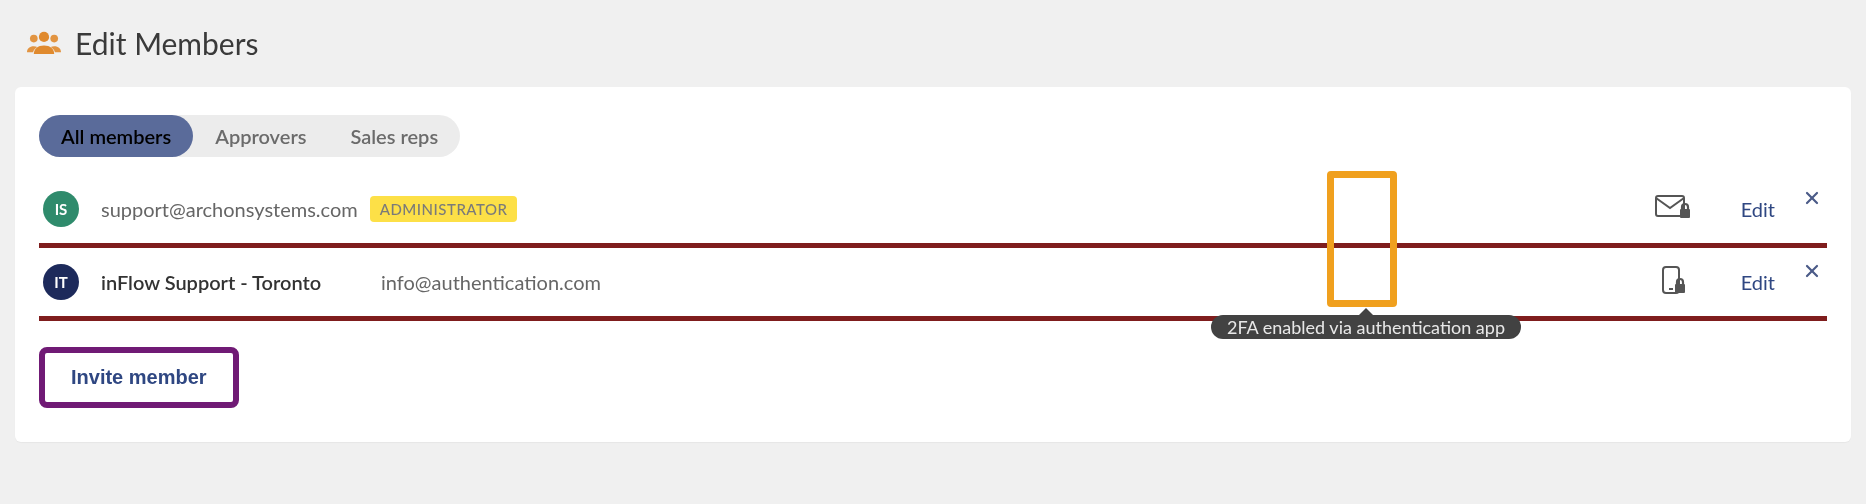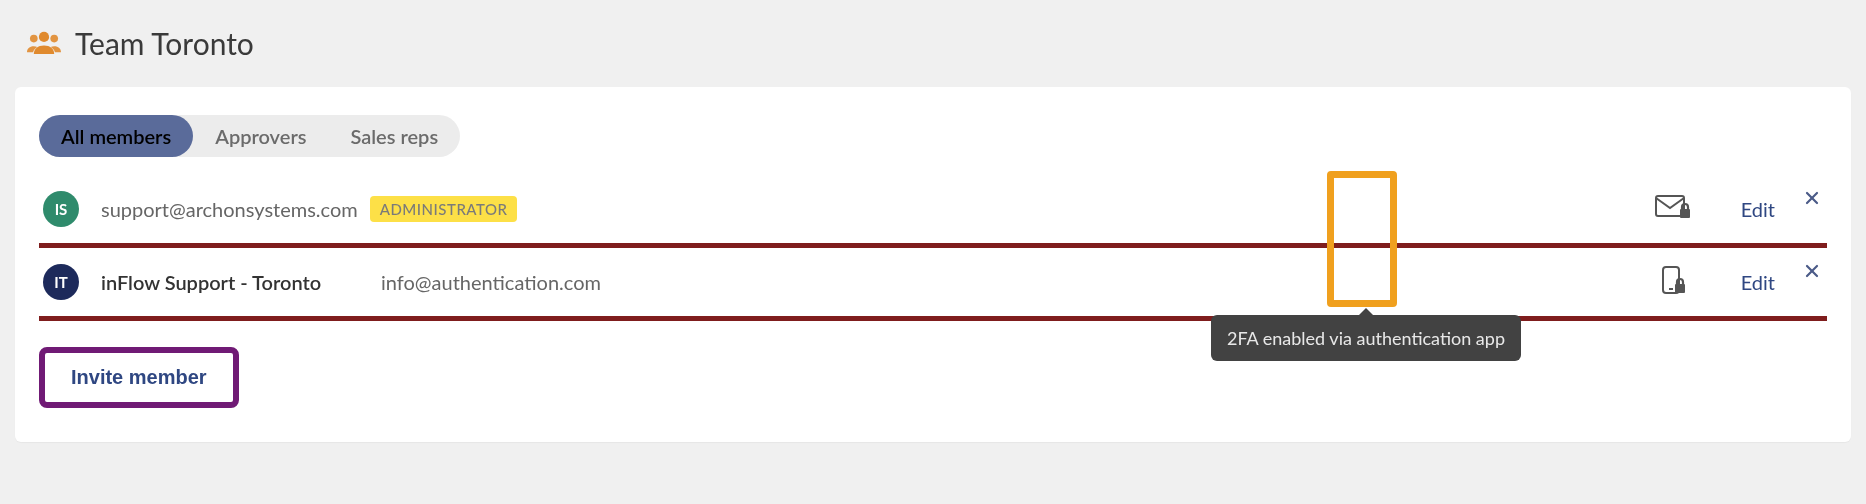--- a/index.html
+++ b/index.html
@@ -149,22 +149,22 @@
       border: 7px solid #f0a01e;
       border-radius: 4px;
       pointer-events: none;
       z-index: 5;
     }
     .tooltip {
       position: absolute;
       background: #424242;
       color: #e8e8e8;
       font-size: 18px;
-      padding: 12px 16px;
-      border-radius: 6px;
+      padding: 1px 16px;
+      border-radius: 16px;
       white-space: nowrap;
       z-index: 10;
     }
     .tooltip::before {
       content: "";
       position: absolute;
       top: -7px;
       left: 50%;
       transform: translateX(-50%);
       border-left: 8px solid transparent;
@@ -182,21 +182,21 @@
   <span>
     <svg class="users-icon" viewBox="0 0 40 28" width="34" height="26" fill="currentColor">
       <circle cx="20" cy="8" r="6"></circle>
       <path d="M8 28c0-6 5-10 12-10s12 4 12 10z"></path>
       <circle cx="8" cy="10" r="4.5" opacity="0.9"></circle>
       <path d="M0 26c0-4 3-7 8-7 1.5 0 2.8 0.3 4 0.8-2.6 1.6-4.4 4-4.8 6.2z" opacity="0.9"></path>
       <circle cx="32" cy="10" r="4.5" opacity="0.9"></circle>
       <path d="M40 26c0-4-3-7-8-7-1.5 0-2.8 0.3-4 0.8 2.6 1.6 4.4 4 4.8 6.2z" opacity="0.9"></path>
     </svg>
   </span>
-  <h1>Team Toronto</h1>
+  <h1>Edit Members</h1>
 </div>
 
 <div class="panel">
 
   <div class="tabs">
     <div class="tab active">All members</div>
     <div class="tab">Approvers</div>
     <div class="tab">Sales reps</div>
   </div>
 

